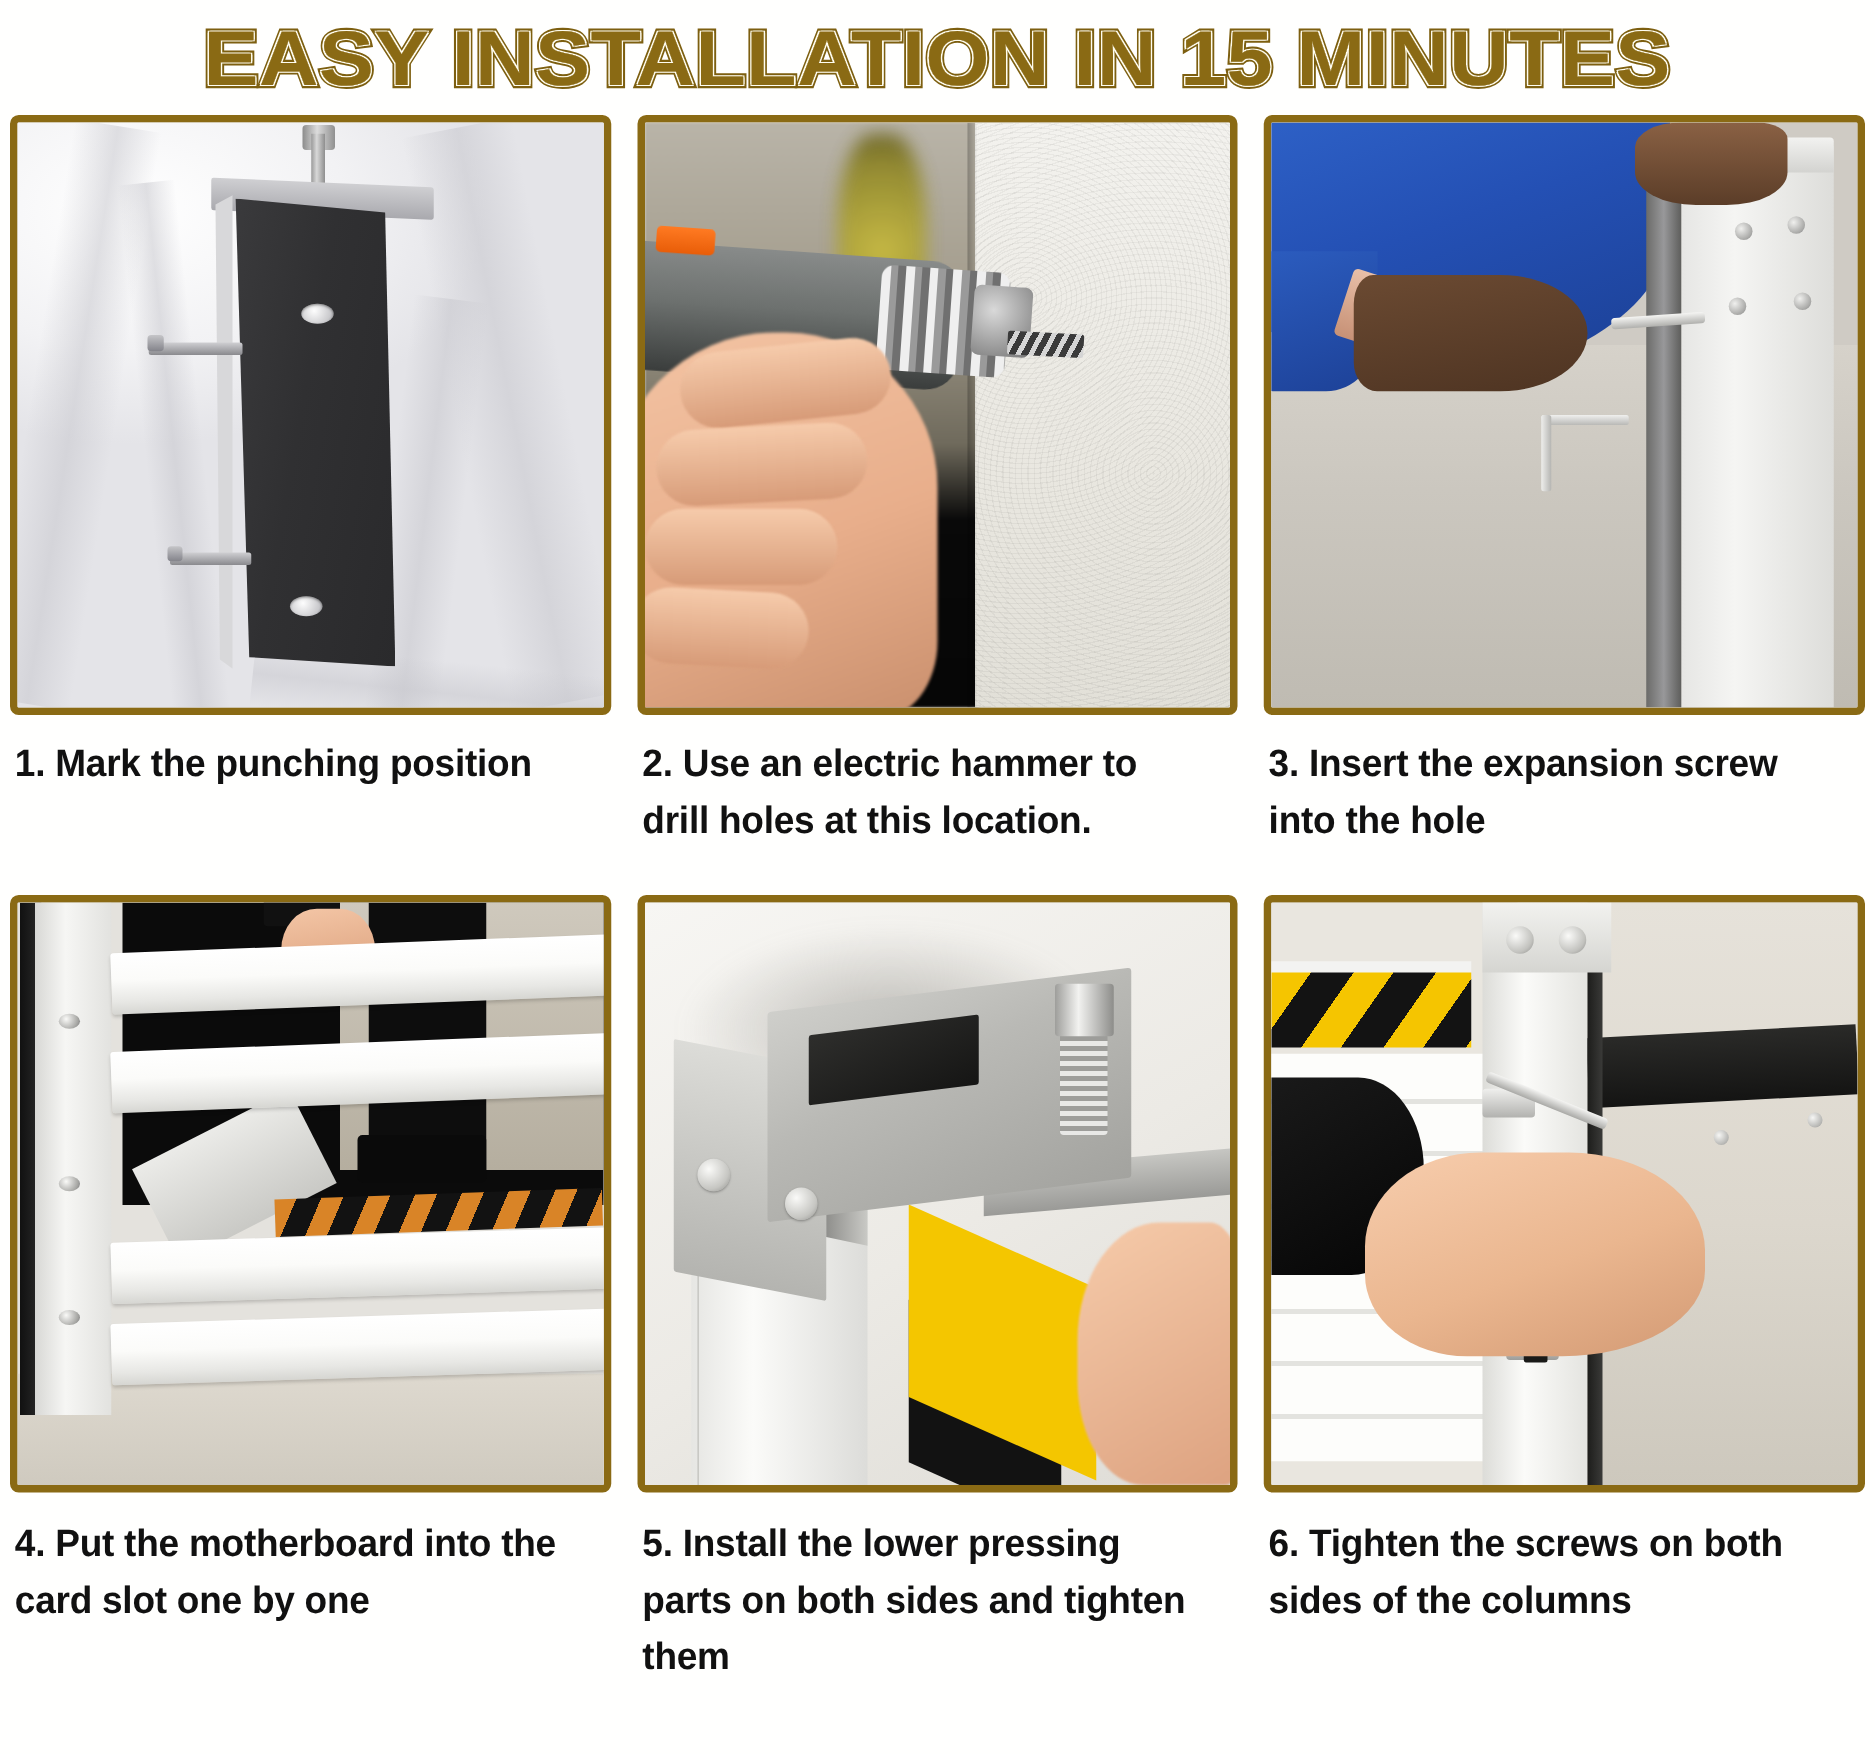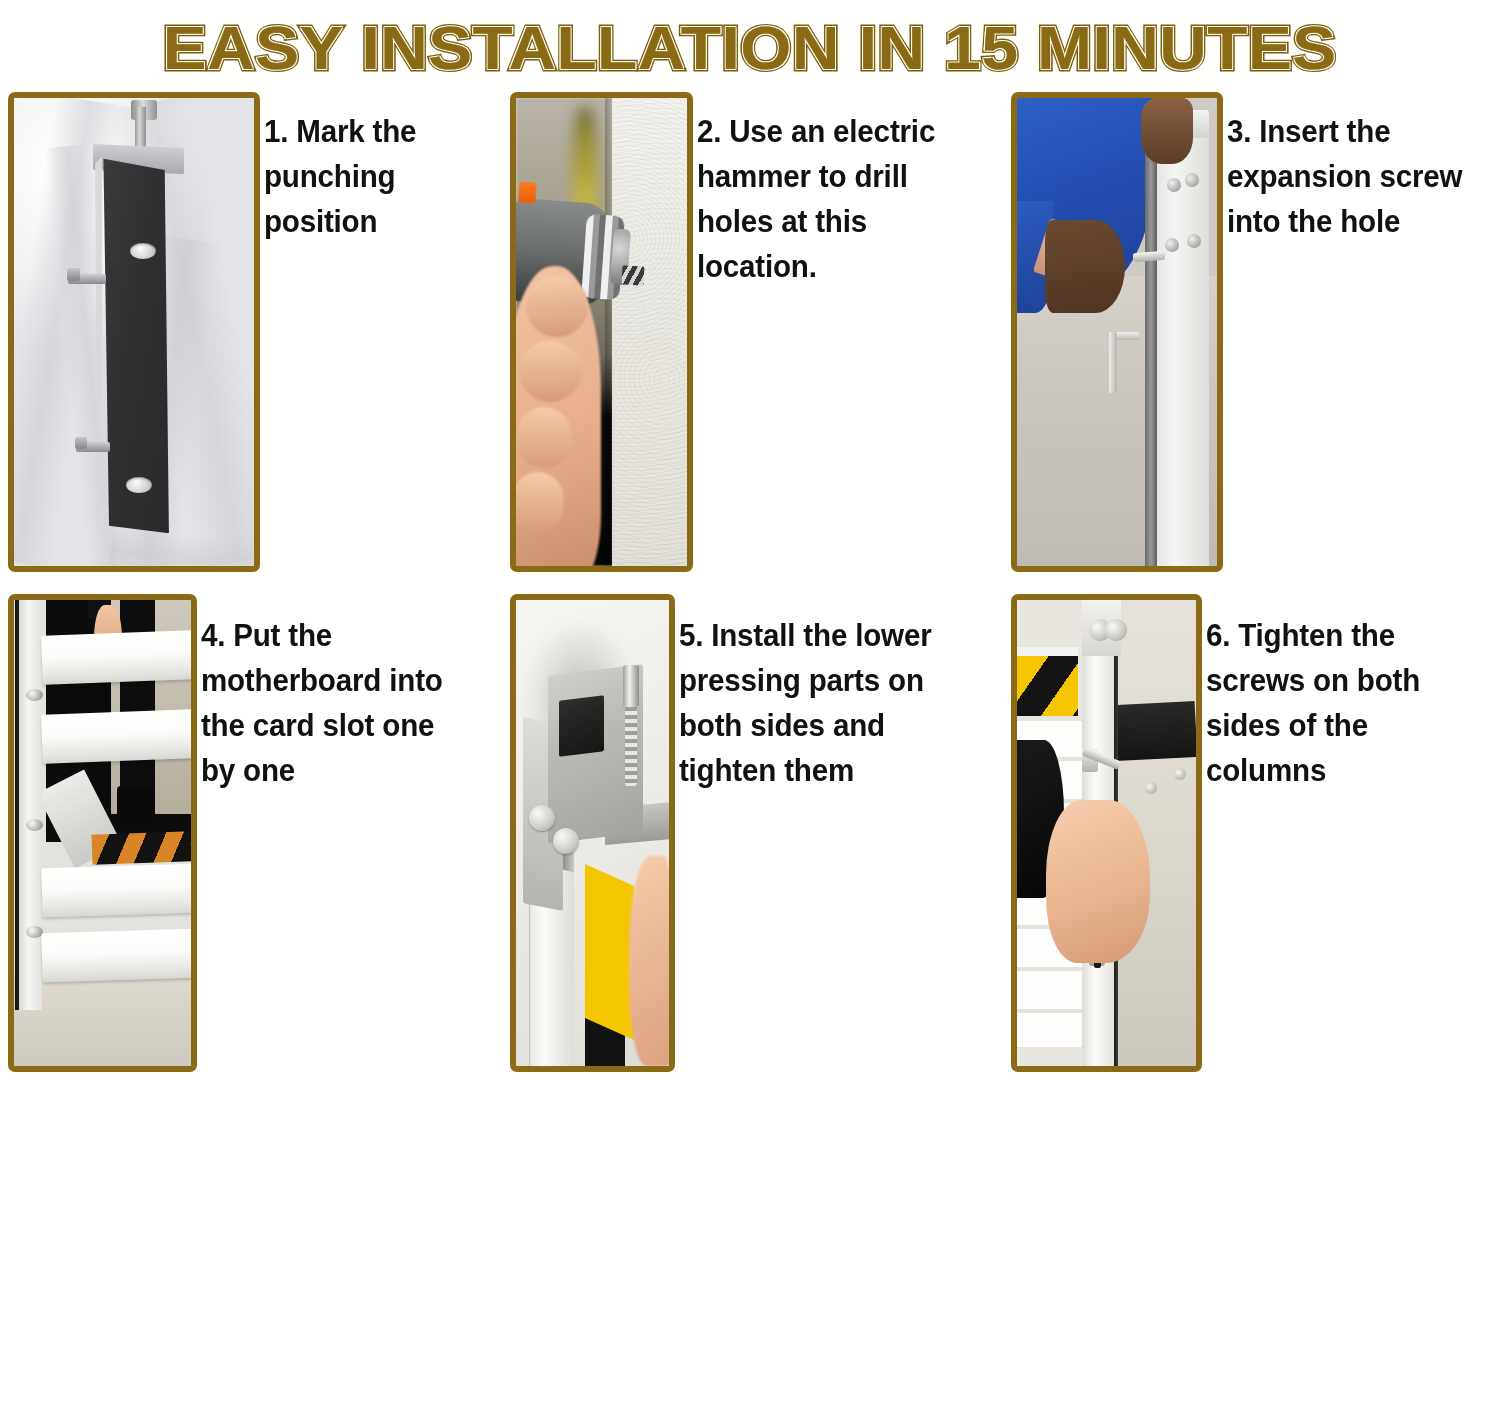--- a/index.html
+++ b/index.html
@@ -69,21 +69,21 @@
 
   
   .grid {
     width: 1500px;
     padding: 0 8px;
     display: grid;
     grid-template-columns: 1fr 1fr 1fr;
     column-gap: 21px;
     row-gap: 0;
   }
-  .cell { display: flex; flex-direction: row; }
+  .cell { display: flex; flex-direction: column; }
 
   .frame {
     border: 6px solid #8a6a14;
     border-radius: 7px;
     width: 100%;
     height: 480px;
     overflow: hidden;
     position: relative;
     background: #e9e9e6;
   }

